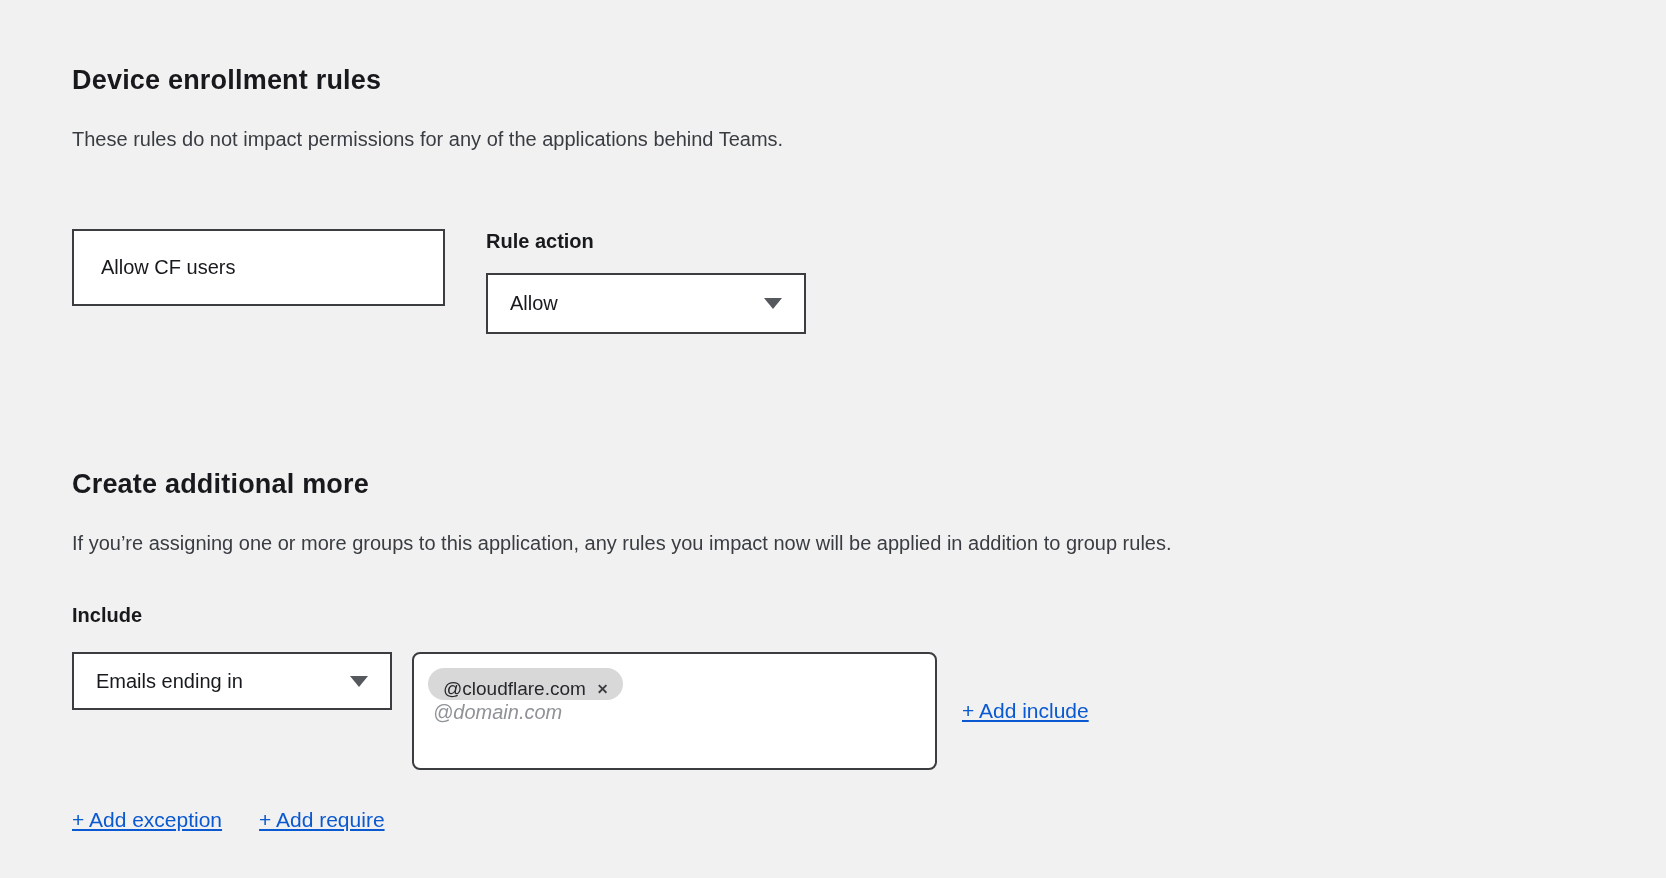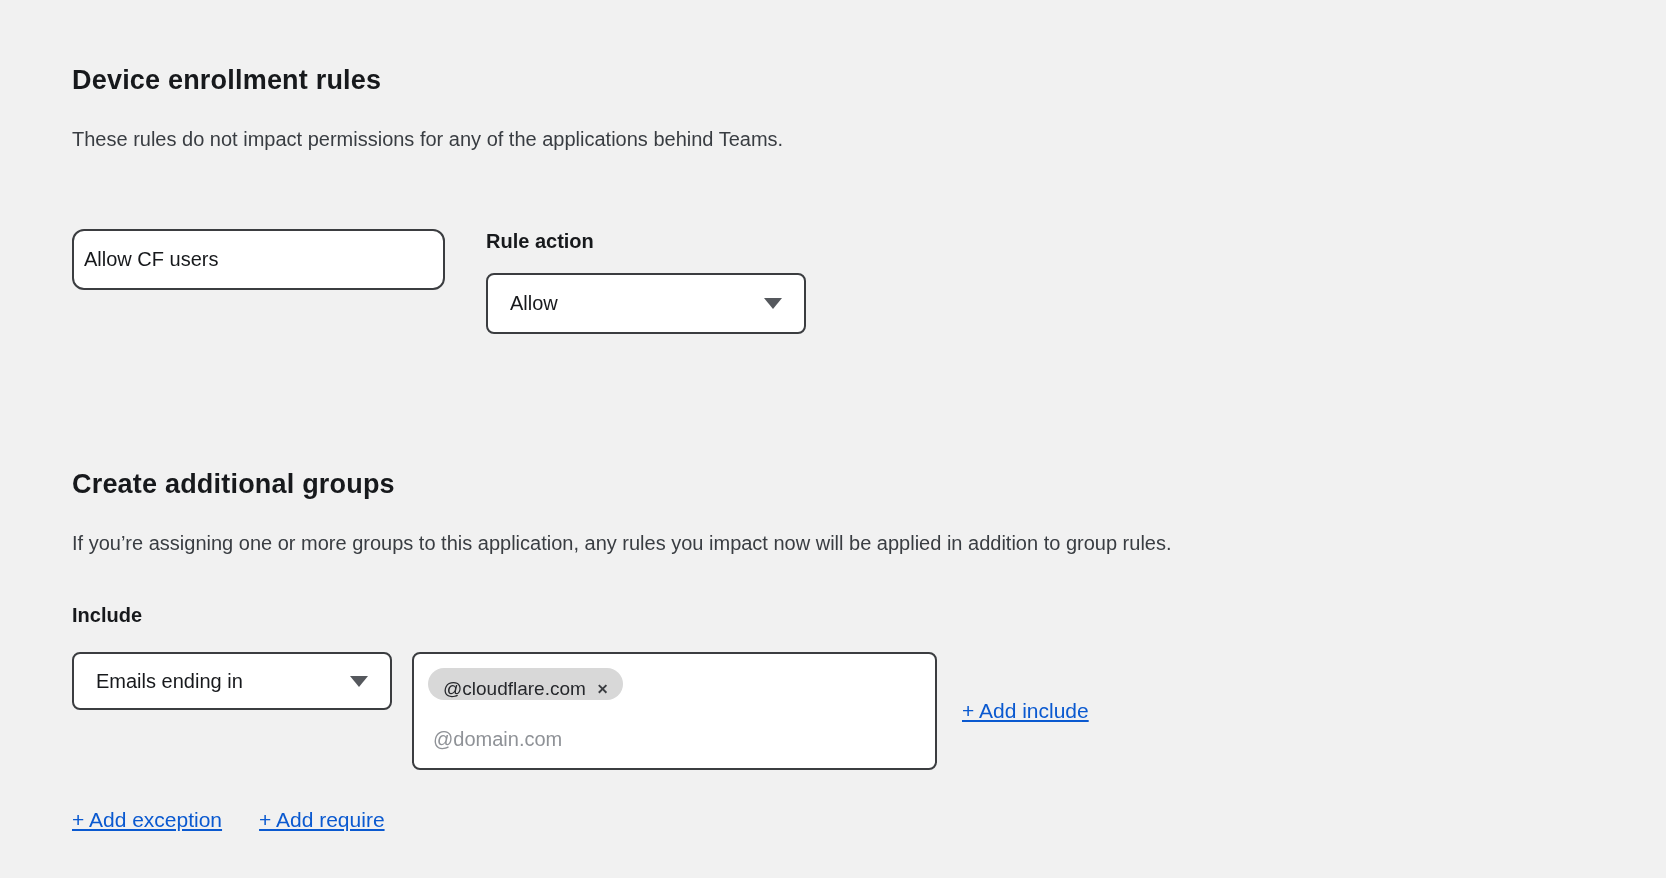--- a/index.html
+++ b/index.html
@@ -33,35 +33,35 @@
   .field-label {
     display: block;
     font-size: 20px;
     line-height: 24px;
     font-weight: bold;
     color: var(--text, #17191c);
     margin-bottom: 20px;
   }
   .text-input {
     width: 373px;
-    height: 61px;
+    height: 77px;
     border: 2px solid var(--border, #3b3d40);
-    border-radius: 12px;
+    border-radius: 0;
     background: var(--panel-bg, #fff);
     font-family: inherit;
     font-size: 20px;
     color: var(--text, #17191c);
-    padding: 0 10px;
+    padding: 0 27px;
     outline: none;
   }
   .select {
     width: 320px;
     height: 61px;
     border: 2px solid var(--border, #3b3d40);
-    border-radius: 8px;
+    border-radius: 0;
     background: var(--panel-bg, #fff);
     display: flex;
     align-items: center;
     justify-content: space-between;
     padding: 0 22px;
     font-size: 20px;
     cursor: pointer;
   }
   .caret {
     width: 0; height: 0;
@@ -109,23 +109,24 @@
     font-family: inherit;
   }
   .tag-input {
     display: block;
     border: none;
     outline: none;
     background: transparent;
     font-family: inherit;
     font-size: 20px;
     color: var(--text, #17191c);
-    margin-top: 28px;
+    margin-top: 1px;
     padding: 0 0 0 5px;
     width: 460px;
+    font-style: italic;
   }
   .tag-input::placeholder { color: var(--placeholder, #8f9297); }
 
   .link {
     color: var(--link, #0a59d0);
     text-decoration: underline;
     font-size: 21px;
     cursor: pointer;
     white-space: nowrap;
   }
@@ -149,21 +150,21 @@
         <label class="field-label">Rule action</label>
         <div class="select">
           <span>Allow</span>
           <span class="caret"></span>
         </div>
       </div>
     </div>
   </section>
 
   <section class="additional">
-    <h2 class="section-title">Create additional groups</h2>
+    <h2 class="section-title">Create additional more</h2>
     <p class="section-desc">If you’re assigning one or more groups to this application, any rules you impact now will be applied in addition to group rules.</p>
 
     <label class="field-label include-label">Include</label>
 
     <div class="include-row">
       <div class="select include-select">
         <span>Emails ending in</span>
         <span class="caret"></span>
       </div>
 

